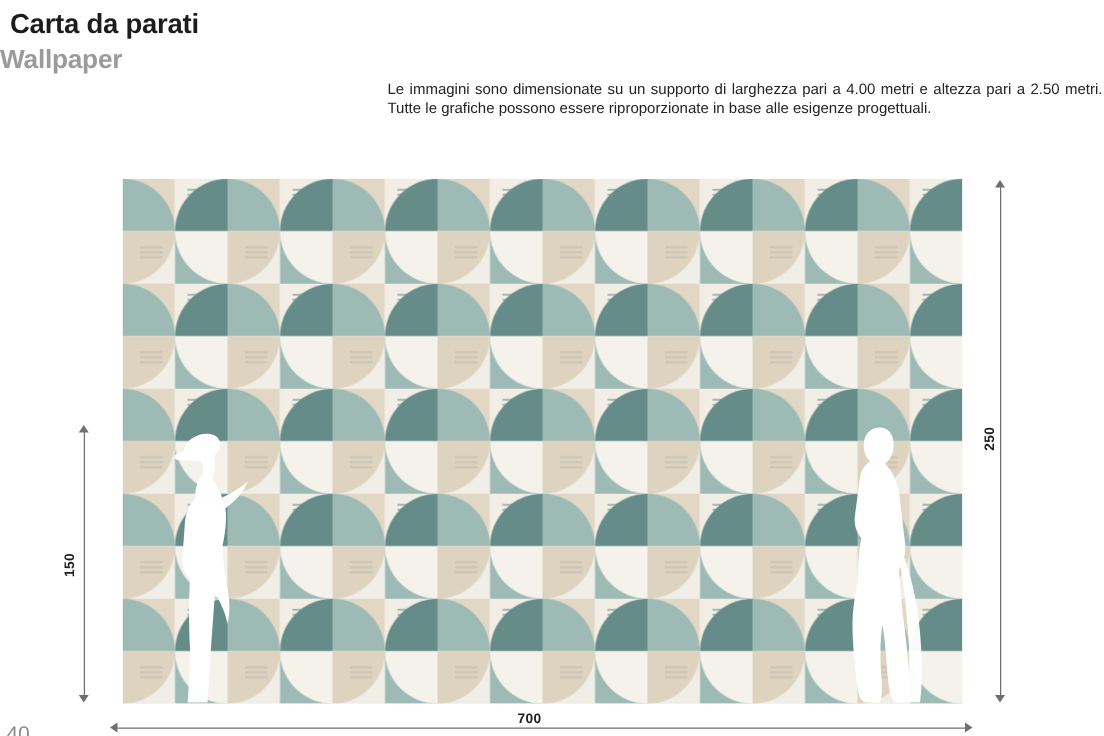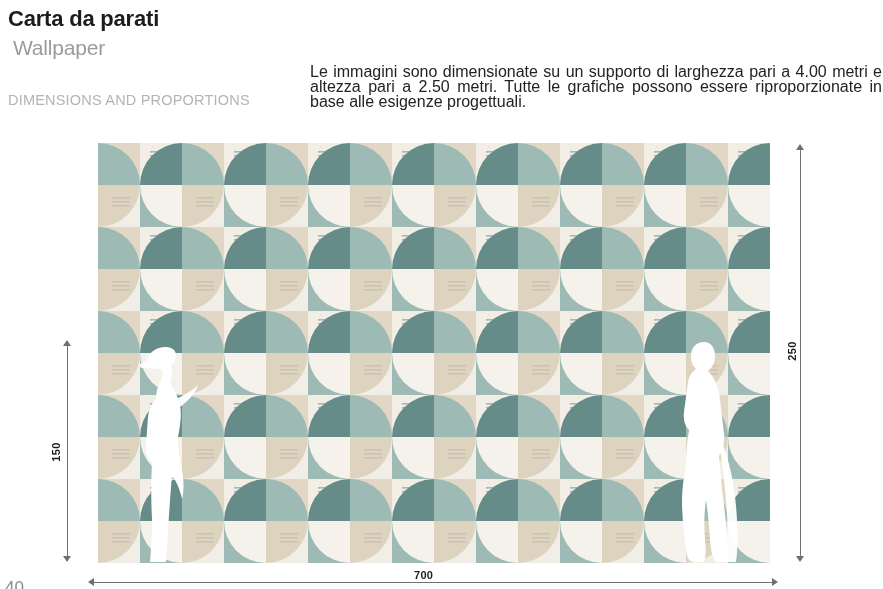--- a/index.html
+++ b/index.html
@@ -20,23 +20,23 @@
   .title-main {
     position: absolute;
     left: 8px; top: 6px;
     font-size: 22px;
     font-weight: bold;
     color: #1c1c1c;
     letter-spacing: -0.2px;
   }
   .title-sub {
     position: absolute;
-    left: 13px; top: 36px;
+    left: 0; top: 36px;
     font-size: 21px;
-    font-weight: normal;
+    font-weight: bold;
     color: #9b9b9b;
     letter-spacing: -0.2px;
   }
   .subtitle-it {
     position: absolute;
     left: 8px; top: 66px;
     font-size: 15px;
     color: #2b2b2b;
     letter-spacing: 0.2px;
   }
@@ -45,21 +45,21 @@
     left: 8px; top: 92px;
     font-size: 14.5px;
     color: #b4b4b4;
     letter-spacing: 0.2px;
   }
 
   .para-it {
     position: absolute;
     left: 310px; top: 64px;
     width: 572px;
-    font-size: 16px;
+    font-size: 12px;
     line-height: 15px;
     color: #232323;
     text-align: justify;
   }
   .para-en {
     position: absolute;
     left: 310px; top: 95px;
     width: 572px;
     font-size: 11.5px;
     line-height: 15px;
@@ -143,21 +143,20 @@
     color: #8a8a8a;
   }
 </style>
 </head>
 <body>
 
 <div id="page">
 
   <div class="title-main">Carta da parati</div>
   <div class="title-sub">Wallpaper</div>
-  <div class="subtitle-en">DIMENSIONS AND PROPORTIONS</div>
 
   <div class="para-it">Le immagini sono dimensionate su un supporto di larghezza pari a 4.00 metri e altezza pari a 2.50 metri. Tutte le grafiche possono essere riproporzionate in base alle esigenze progettuali.</div>
 
   <div id="panel">
 
     <svg id="pattern" viewBox="0 0 672 420" preserveAspectRatio="none" xmlns="http://www.w3.org/2000/svg">
       <defs>
 
         <pattern id="tileA" width="84" height="84" patternUnits="userSpaceOnUse">
           <rect width="84" height="84" fill="#f7f6f1"></rect>

